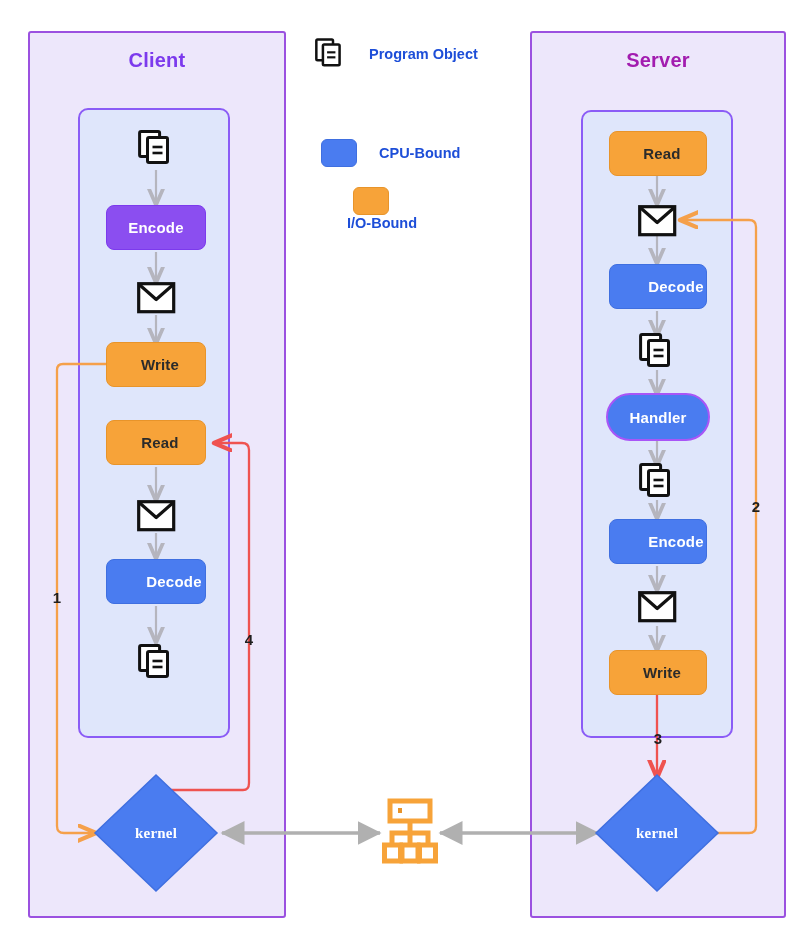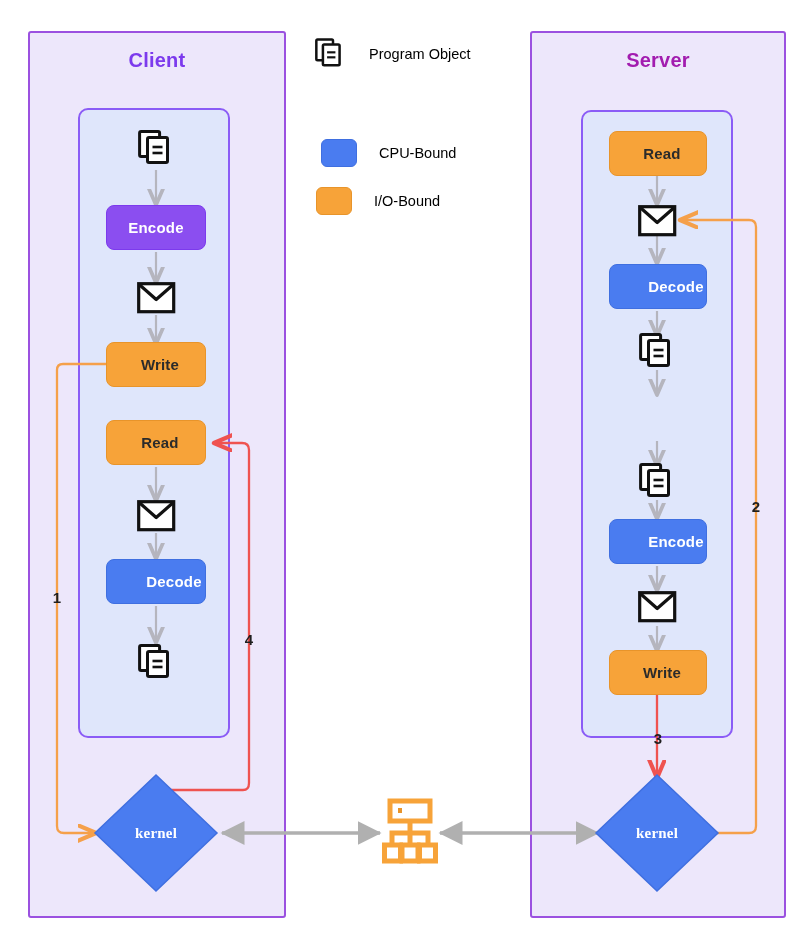--- a/index.html
+++ b/index.html
@@ -57,21 +57,21 @@
   
   .icon{position:absolute;display:block;}
 
   
   .legend{position:absolute;}
   .legend-row{position:absolute;display:flex;align-items:center;}
   .legend-swatch{width:34px;height:26px;border-radius:6px;}
   .legend-swatch.cpu{background:#4a7cf0;border:1.5px solid #3f6fe0;}
   .legend-swatch.io{background:#f7a339;border:1.5px solid #e8942a;}
   .legend-label{
-    margin-left:22px;font-size:14.5px;font-weight:normal;color:#000000;
+    margin-left:22px;font-size:14.5px;font-weight:bold;color:#1d4ed8;
     white-space:nowrap;
   }
   .legend-icon-wrap{width:34px;display:flex;justify-content:center;align-items:center;}
 
   
   .edge-label{
     position:absolute;font-size:15px;font-weight:bold;color:#1f1f1f;
     text-align:center;
   }
 </style>
@@ -193,20 +193,21 @@
 
   <div class="node node-blue" style="left:609px;top:264px;width:98px;height:45px;">Decode</div>
 
   <svg class="icon" style="left:639px;top:333px;" width="36" height="38" viewBox="0 0 36 38">
     <rect x="1.6" y="1.6" width="20" height="25" rx="1.5" fill="#fff" stroke="#111" stroke-width="3"></rect>
     <rect x="9.5" y="7.5" width="20" height="25" rx="1.5" fill="#fff" stroke="#111" stroke-width="3"></rect>
     <line x1="14.5" y1="17" x2="24.5" y2="17" stroke="#111" stroke-width="2.6"></line>
     <line x1="14.5" y1="23" x2="24.5" y2="23" stroke="#111" stroke-width="2.6"></line>
   </svg>
 
+  <div class="node node-handler" style="left:606px;top:393px;width:104px;height:48px;">Handler</div>
 
   <svg class="icon" style="left:639px;top:463px;" width="36" height="38" viewBox="0 0 36 38">
     <rect x="1.6" y="1.6" width="20" height="25" rx="1.5" fill="#fff" stroke="#111" stroke-width="3"></rect>
     <rect x="9.5" y="7.5" width="20" height="25" rx="1.5" fill="#fff" stroke="#111" stroke-width="3"></rect>
     <line x1="14.5" y1="17" x2="24.5" y2="17" stroke="#111" stroke-width="2.6"></line>
     <line x1="14.5" y1="23" x2="24.5" y2="23" stroke="#111" stroke-width="2.6"></line>
   </svg>
 
   <div class="node node-blue" style="left:609px;top:519px;width:98px;height:45px;">Encode</div>
 
@@ -246,19 +247,19 @@
       </span>
       <span class="legend-label">Program Object</span>
     </div>
 
 
     <div class="legend-row" style="left:8px;top:101px;">
       <span class="legend-swatch cpu"></span>
       <span class="legend-label">CPU-Bound</span>
     </div>
 
-    <div class="legend-row" style="left:3px;top:149px;">
+    <div class="legend-row" style="left:12px;top:149px;flex-direction:column;">
       <span class="legend-swatch io"></span>
       <span class="legend-label">I/O-Bound</span>
     </div>
   </div>
 
 </div>
 
 </body></html>

